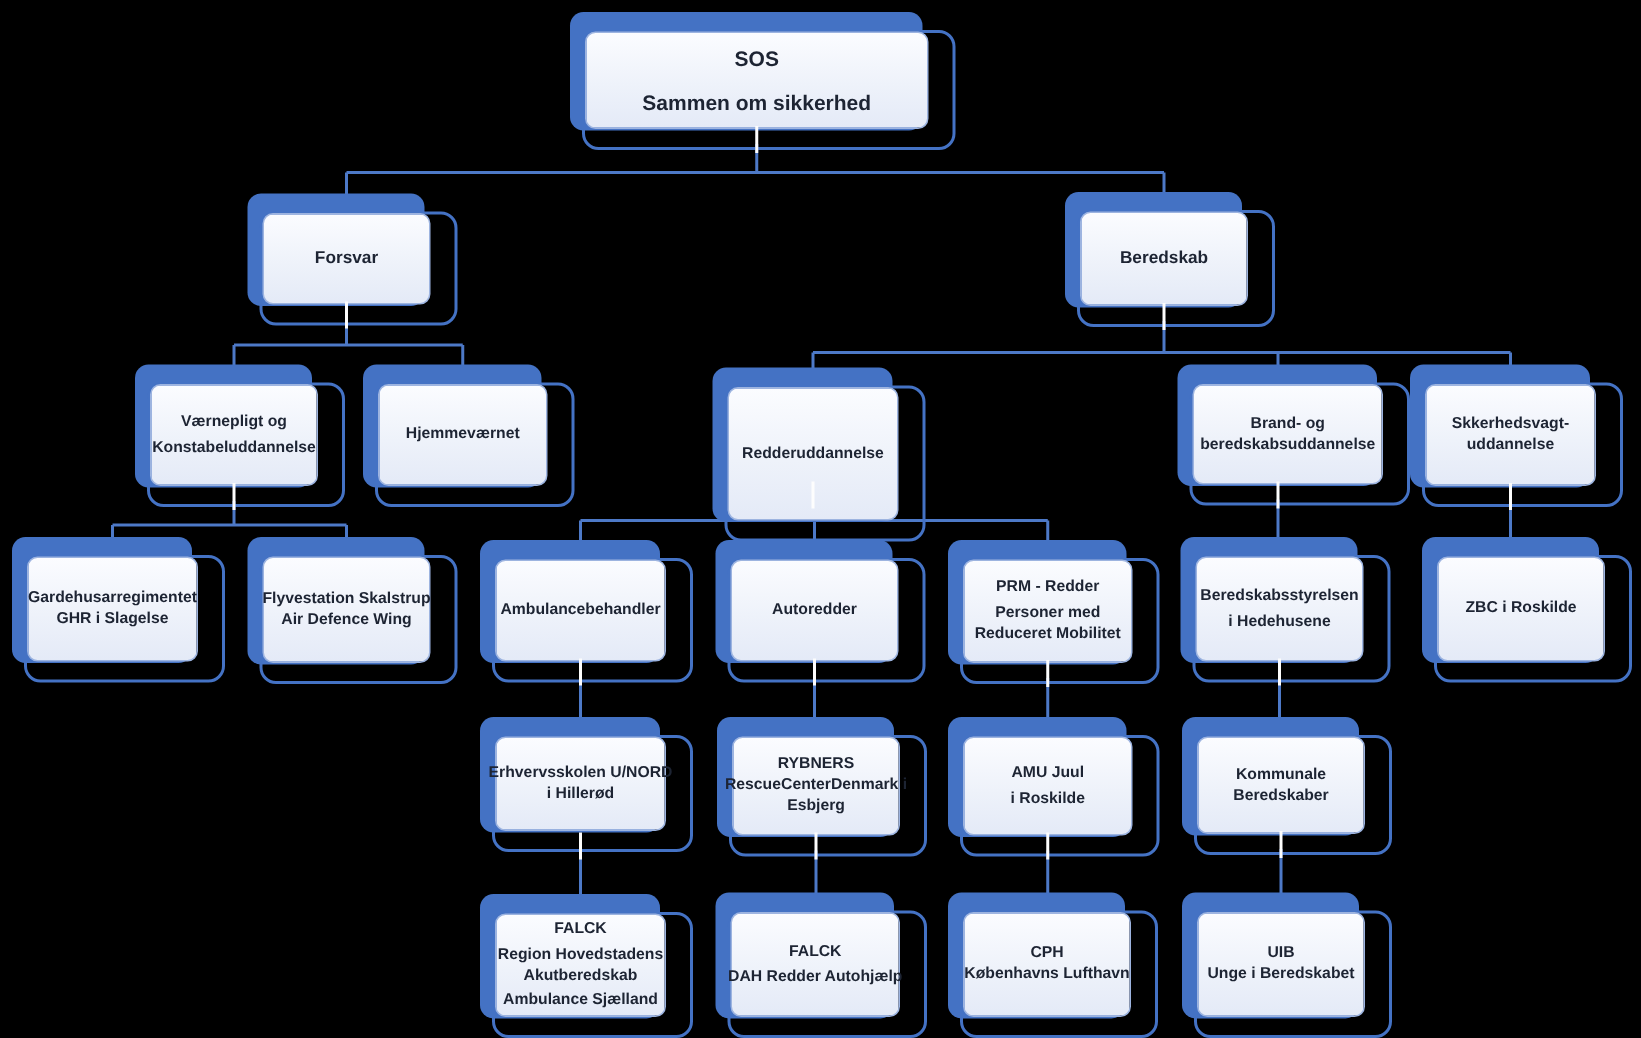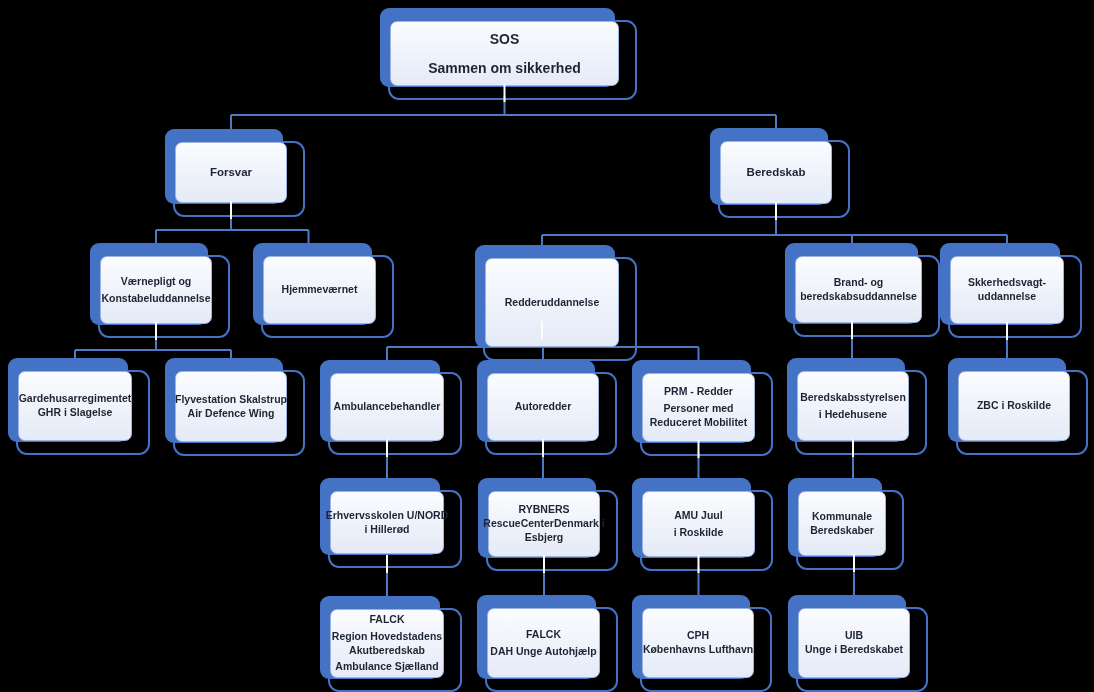--- a/index.html
+++ b/index.html
@@ -64,28 +64,28 @@
       </div>
     </div>
     <div class="node lvl3" style="left: 90px; top: 243px; width: 140px; height: 95px;">
       <div class="shadow"></div>
       <div class="outline"></div>
       <div class="face">
         <p>Værnepligt og</p>
         <p>Konstabeluddannelse</p>
       </div>
     </div>
-    <div class="node lvl3" style="left: 242px; top: 243px; width: 141px; height: 95px; margin-left: 11px;">
+    <div class="node lvl3" style="left: 242px; top: 243px; width: 141px; height: 95px;">
       <div class="shadow"></div>
       <div class="outline"></div>
       <div class="face">
         <p>Hjemmeværnet</p>
       </div>
     </div>
-    <div class="node lvl3" style="left: 475px; top: 245px; width: 142px; height: 116px; padding-left: 20px;">
+    <div class="node lvl3" style="left: 475px; top: 245px; width: 142px; height: 116px;">
       <div class="shadow"></div>
       <div class="outline"></div>
       <div class="face">
         <p>Redderuddannelse</p>
       </div>
     </div>
     <div class="node lvl3" style="left: 785px; top: 243px; width: 155px; height: 94px;">
       <div class="shadow"></div>
       <div class="outline"></div>
       <div class="face">
@@ -165,42 +165,42 @@
       </div>
     </div>
     <div class="node lvl3" style="left: 632px; top: 478px; width: 141px; height: 93px;">
       <div class="shadow"></div>
       <div class="outline"></div>
       <div class="face">
         <p>AMU Juul</p>
         <p>i Roskilde</p>
       </div>
     </div>
-    <div class="node lvl3" style="left: 788px; top: 478px; width: 116px; height: 92px;">
+    <div class="node lvl3" style="left: 788px; top: 478px; width: 140px; height: 92px;">
       <div class="shadow"></div>
       <div class="outline"></div>
       <div class="face">
         <p>Kommunale<br>Beredskaber</p>
       </div>
     </div>
     <div class="node lvl3" style="left: 320px; top: 596px; width: 142px; height: 96px;">
       <div class="shadow"></div>
       <div class="outline"></div>
       <div class="face">
         <p>FALCK</p>
         <p>Region Hovedstadens<br>Akutberedskab</p>
         <p>Ambulance Sjælland</p>
       </div>
     </div>
     <div class="node lvl3" style="left: 477px; top: 595px; width: 141px; height: 97px;">
       <div class="shadow"></div>
       <div class="outline"></div>
       <div class="face">
         <p>FALCK</p>
-        <p>DAH Unge Autohjælp</p>
+        <p>DAH Redder Autohjælp</p>
       </div>
     </div>
     <div class="node lvl3" style="left: 632px; top: 595px; width: 140px; height: 97px;">
       <div class="shadow"></div>
       <div class="outline"></div>
       <div class="face">
         <p>CPH<br>Københavns Lufthavn</p>
       </div>
     </div>
     <div class="node lvl3" style="left: 788px; top: 595px; width: 140px; height: 97px;">

